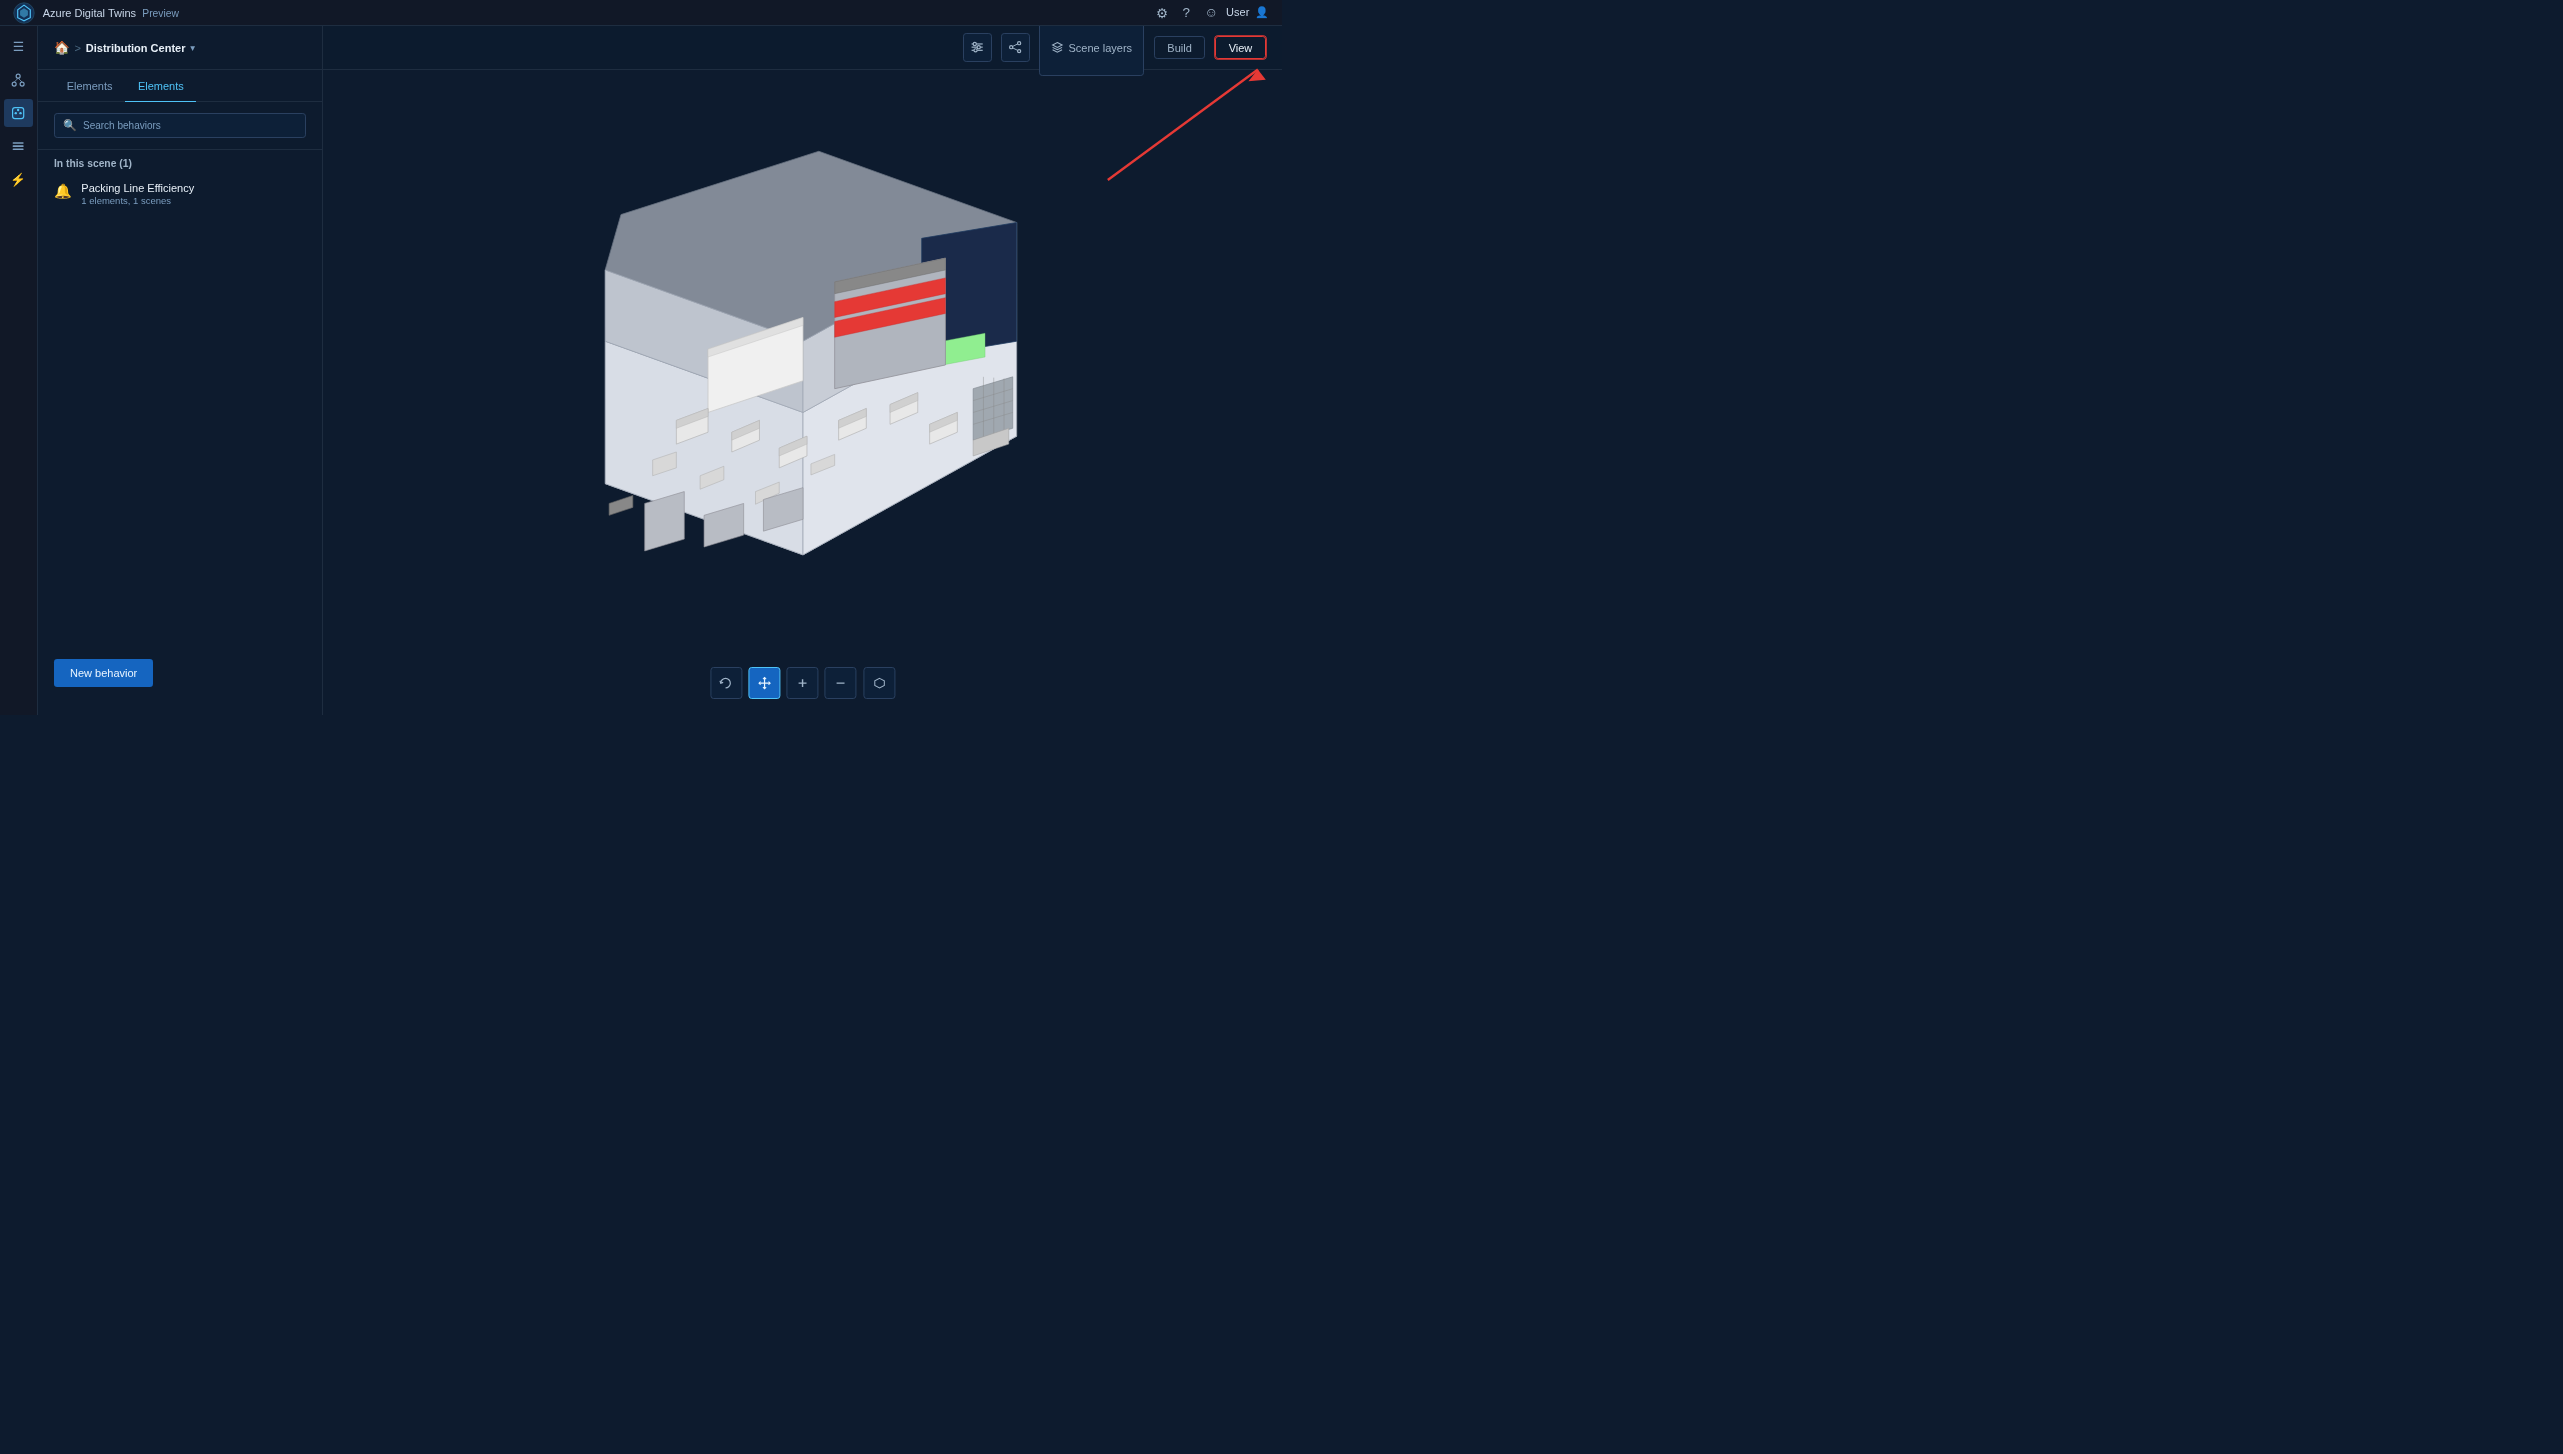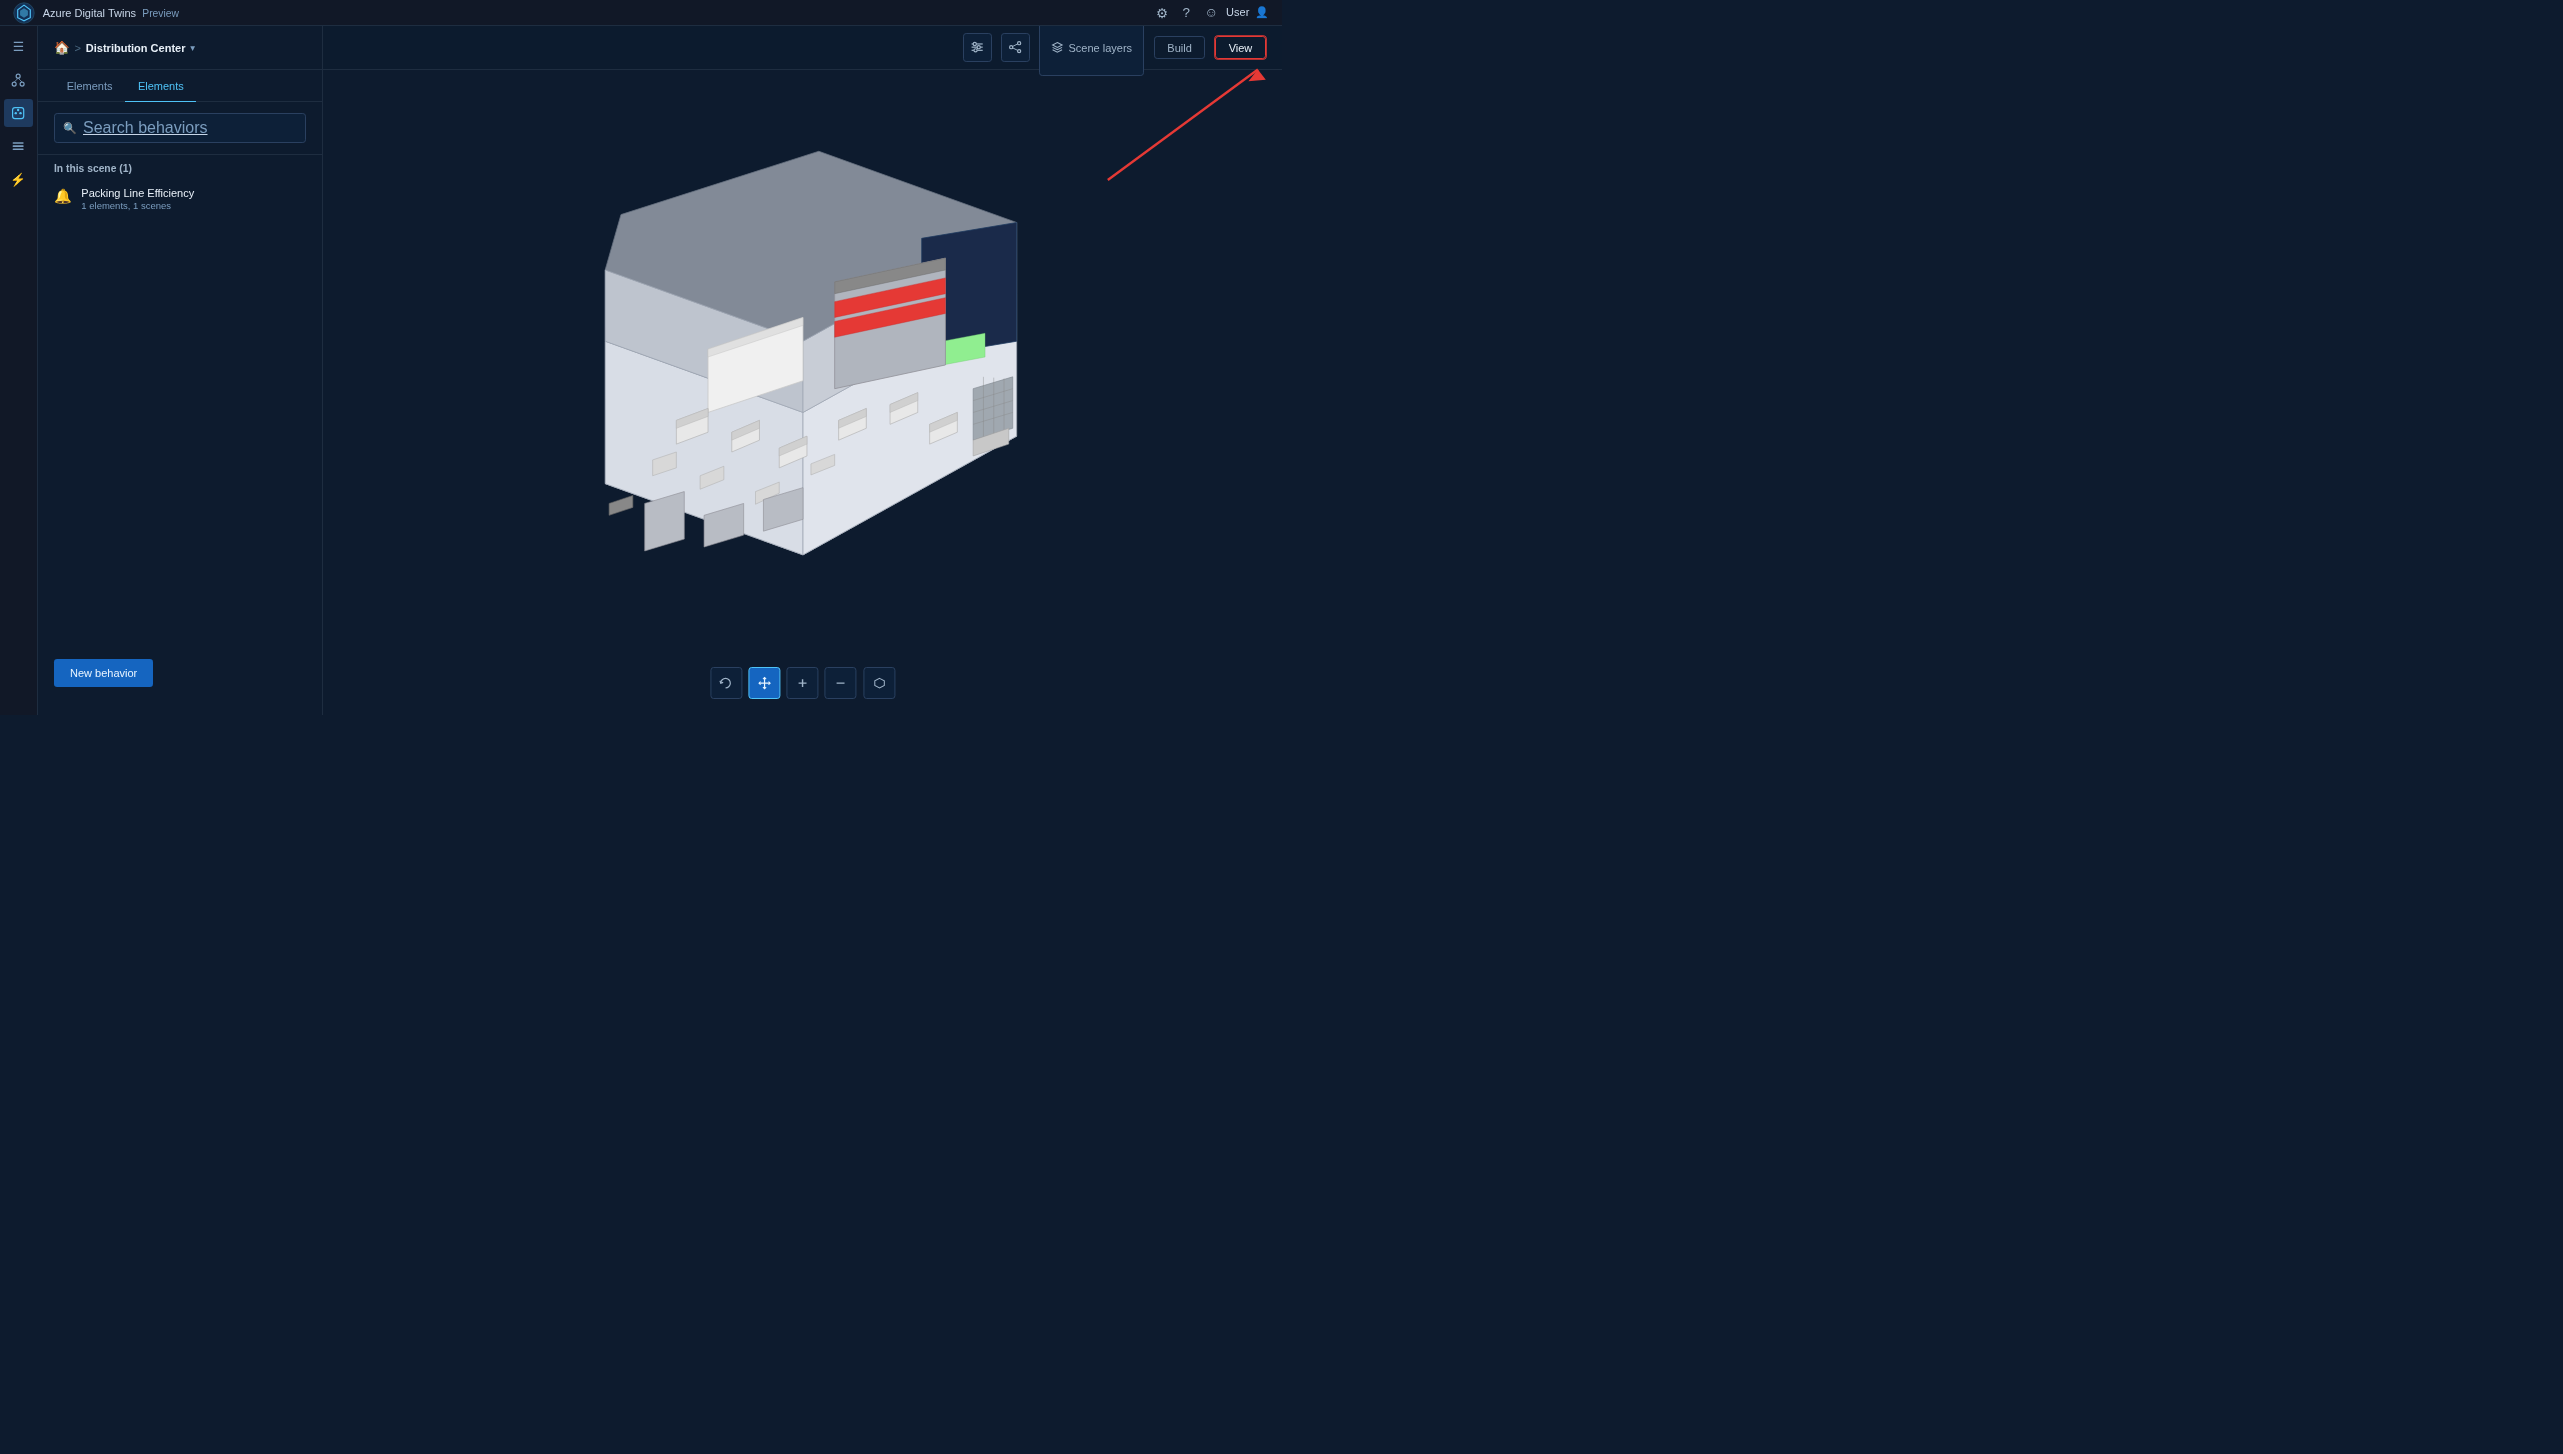--- a/index.html
+++ b/index.html
@@ -171,23 +171,22 @@
     }
     .search-icon {
       color: #7b9dbf;
       font-size: 11px;
     }
     .search-input {
       background: transparent;
       border: none;
       outline: none;
       color: #c8d6e8;
-      font-size: 16px;
+      font-size: 10px;
       width: 100%;
-      text-decoration: underline;
     }
     .search-input::placeholder { color: #7b9dbf; }
 
     
     .section-label {
       padding: 8px 16px 4.8px;
       font-size: 10.3px;
       color: #a0b4c8;
       font-weight: 600;
     }

